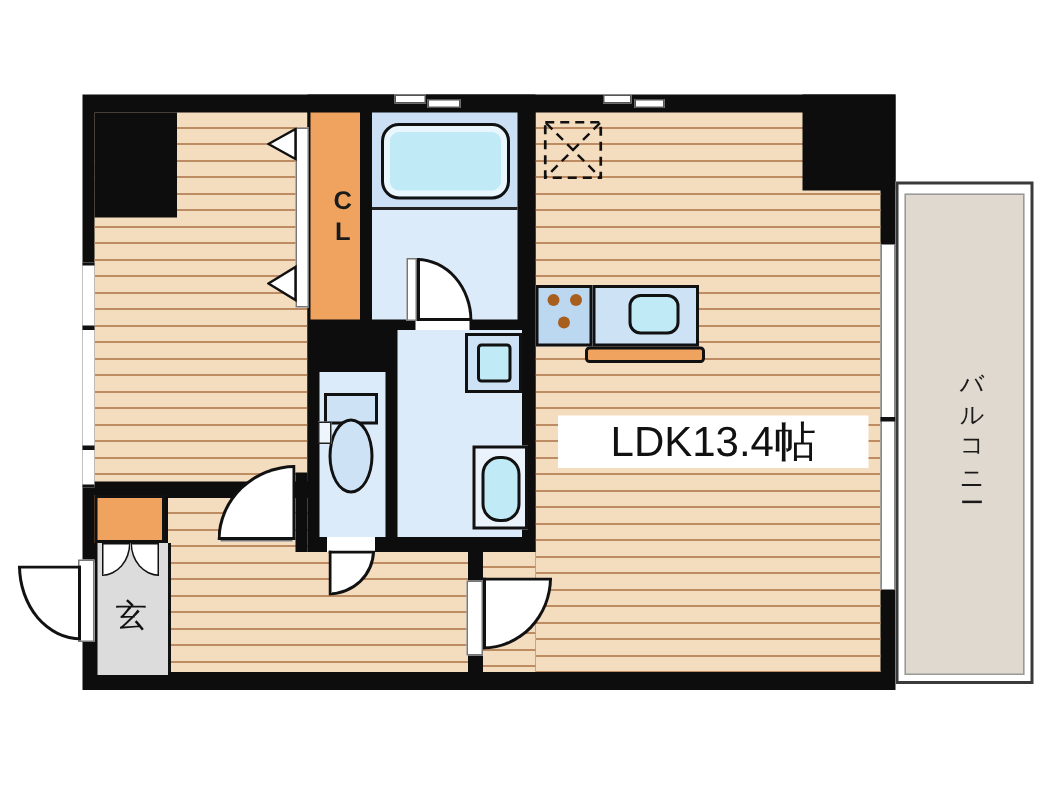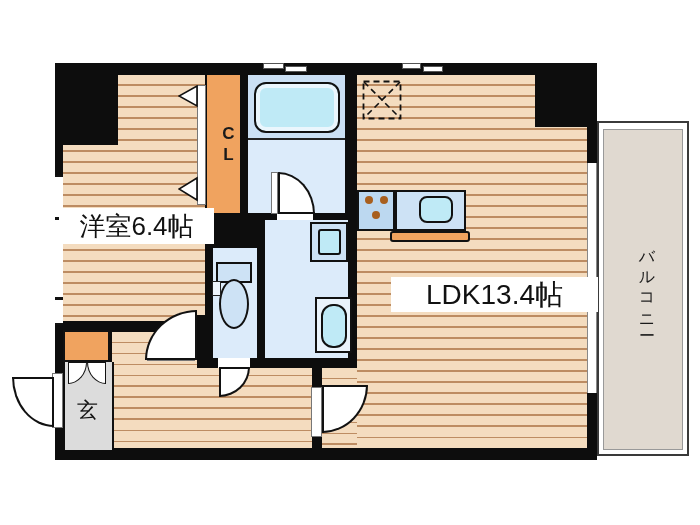--- a/index.html
+++ b/index.html
@@ -107,18 +107,17 @@
   <div class="fix" style="left:321px;top:304px;width:26px;height:44px;background:#bfeaf6;border-radius:12px;"></div>
 
   <div class="fix" style="left:216px;top:262px;width:36px;height:21px;background:#cde2f5;"></div>
   <div class="fix" style="left:219px;top:279px;width:30px;height:50px;background:#cde2f5;border-radius:50%;"></div>
   <div style="left:212px;top:281px;width:9px;height:15px;background:#eef5fc;border:1.5px solid #222;"></div>
 
   <div style="left:597px;top:121px;width:92px;height:335px;background:#fff;border:2px solid #3a3a3a;"></div>
   <div style="left:603px;top:129px;width:80px;height:321px;background:#e0d9d0;border:1px solid #999;"></div>
   <div class="vtext" style="left:627px;top:238px;width:30px;height:124px;font-size:16px;letter-spacing:4px;">バルコニー</div>
 
-  <div class="labelbox" style="left:59px;top:208px;width:155px;height:36px;font-size:26px;">洋室6.4帖</div>
-  <div class="labelbox" style="left:391px;top:277px;width:207px;height:35px;font-size:28px;">LDK13.4帖</div>
+  <div class="labelbox" style="left:372px;top:277px;width:207px;height:35px;font-size:28px;">LDK13.4帖</div>
   <div class="vtext" style="left:208px;top:114px;width:30px;height:62px;font-size:17px;font-weight:bold;letter-spacing:2px;text-align:center;">CL</div>
   <div style="left:77px;top:396px;width:24px;height:24px;font-size:21px;color:#111;">玄</div>
 
 </div>
 
 </body></html>

